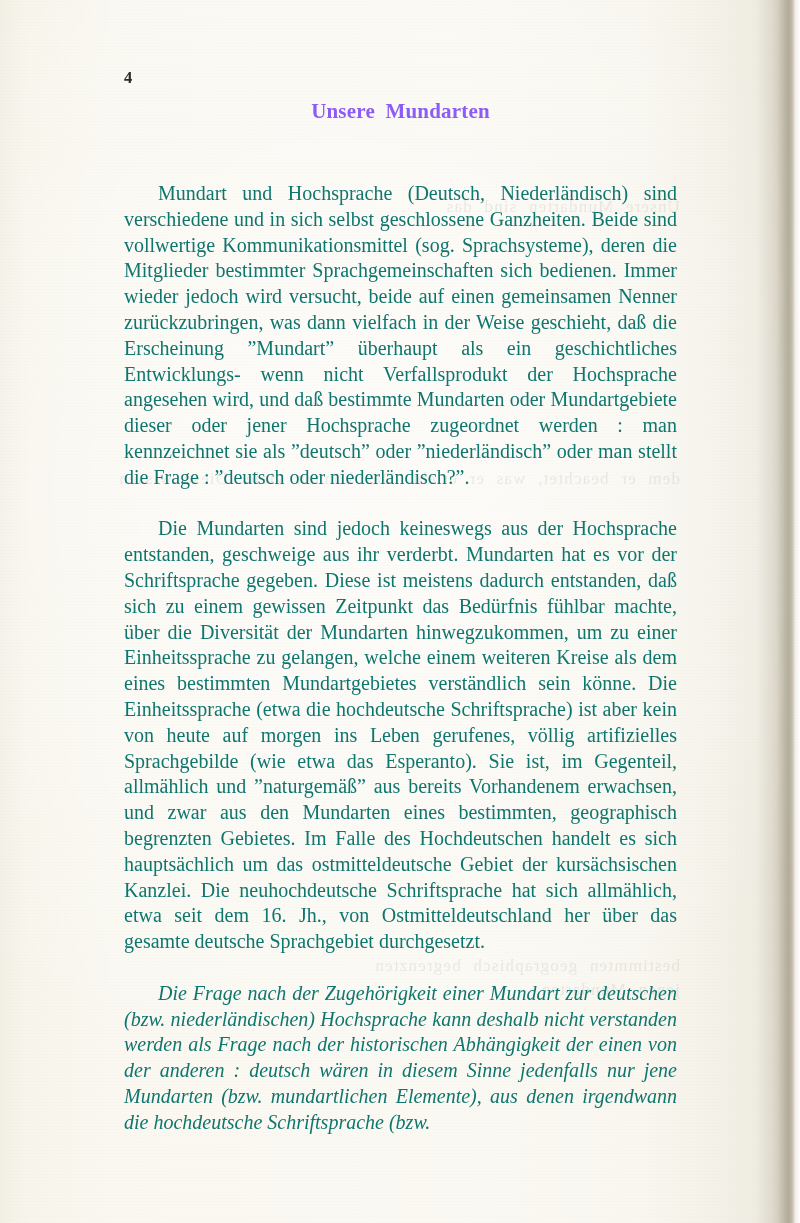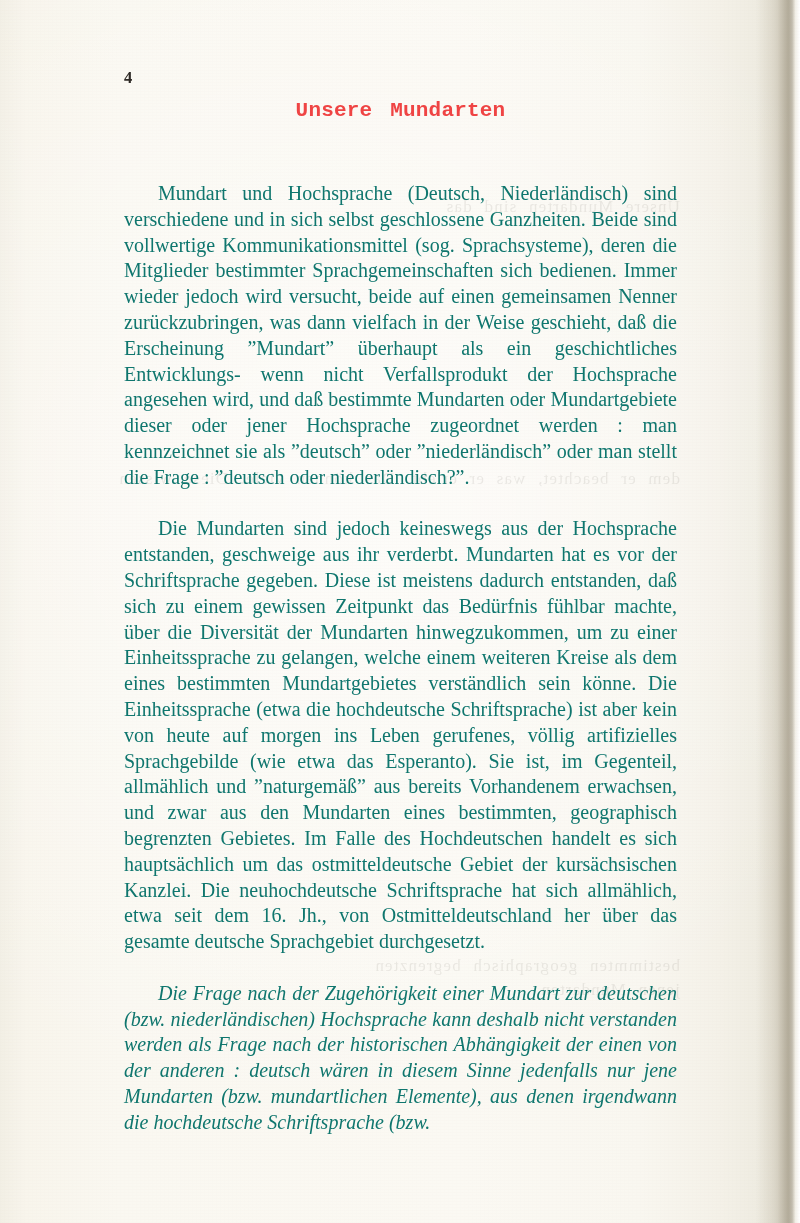--- a/index.html
+++ b/index.html
@@ -82,23 +82,22 @@
     position: absolute;
     left: 124px;
     top: 96px;
     width: 553px;
     text-align: center;
   }
 
   .title-main,
   .title-sub {
     font-weight: 700;
-    color: #ef4444;
+    color: #8b5cf6;
     white-space: nowrap;
-    font-family: Liberation Mono, monospace;
   }
 
   .title-main {
     font-size: 21px;
     letter-spacing: 0.2px;
     word-spacing: 5px;
     line-height: 30px;
   }
 
   .title-sub {

